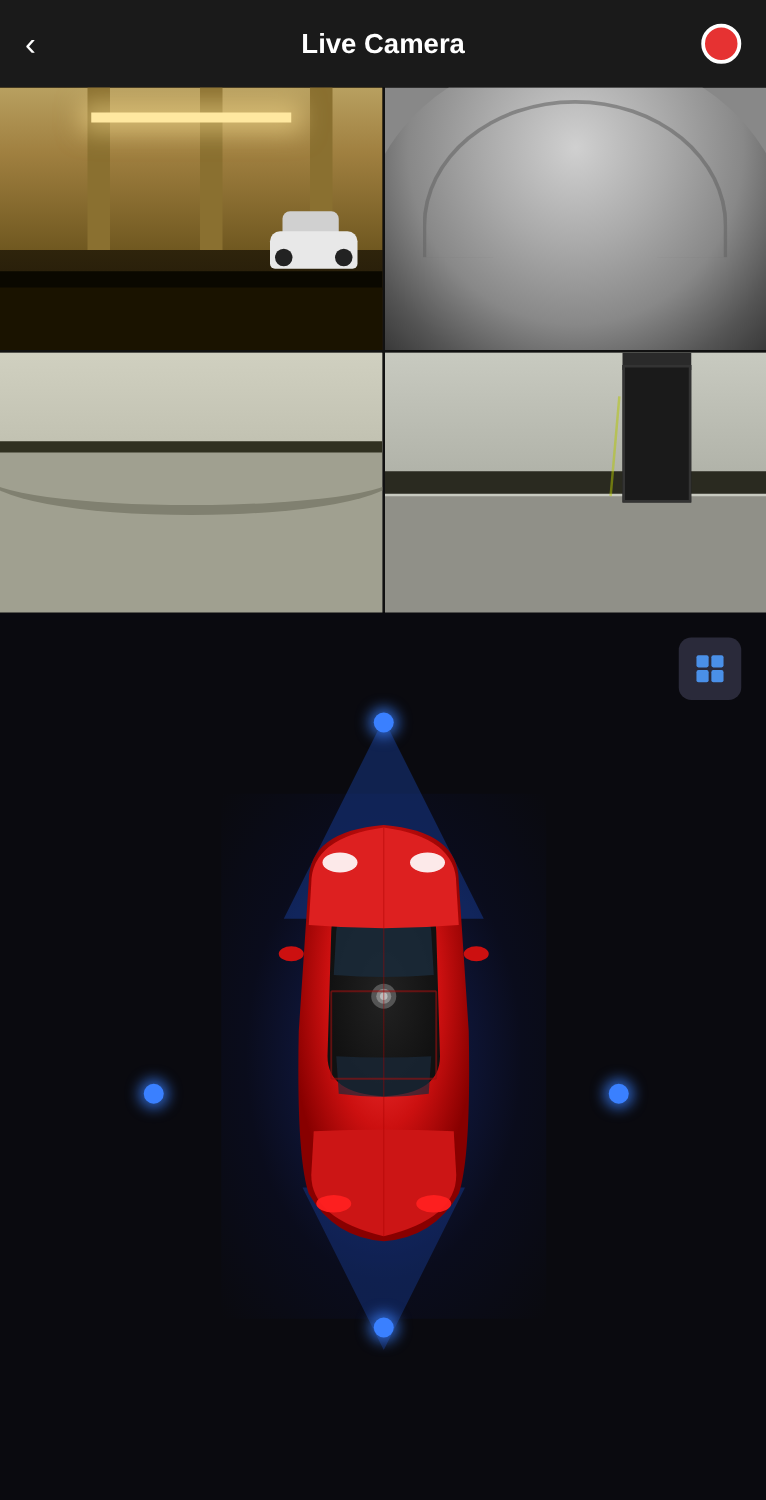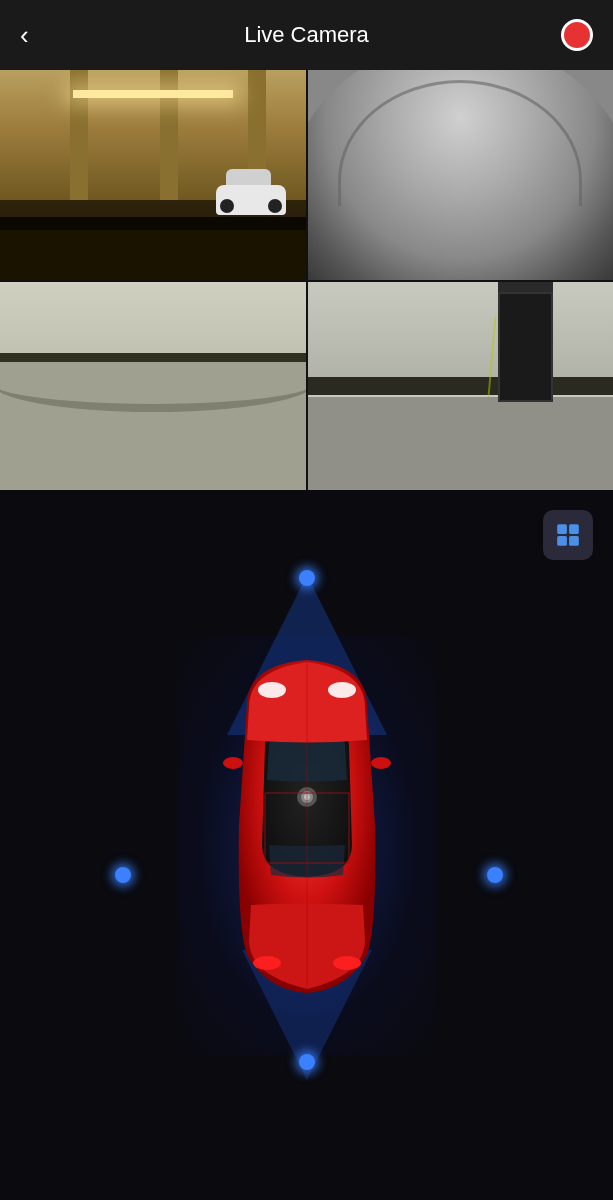--- a/index.html
+++ b/index.html
@@ -26,21 +26,21 @@
       font-size: 26px;
       cursor: pointer;
       width: 40px;
     }
     .header-title {
       position: absolute;
       left: 50%;
       transform: translateX(-50%);
       color: #fff;
       font-size: 22px;
-      font-weight: 400;
+      font-weight: 700;
     }
     .header-record {
       width: 32px;
       height: 32px;
       border-radius: 50%;
       background: #e63232;
       border: 3px solid #fff;
       cursor: pointer;
     }
 

